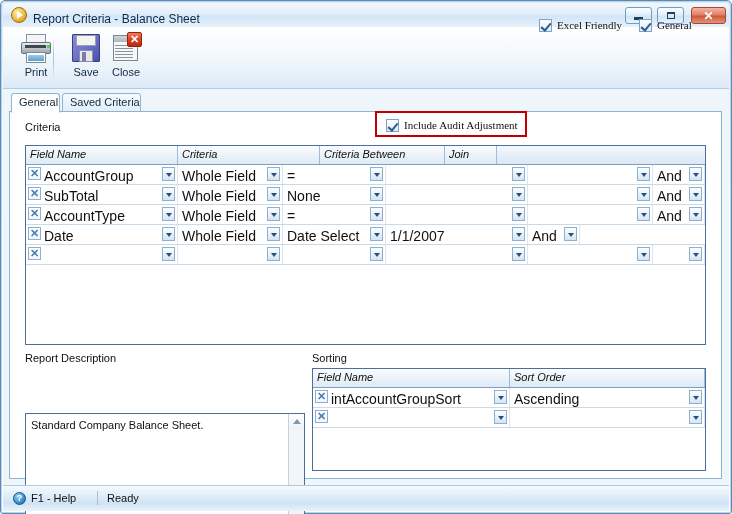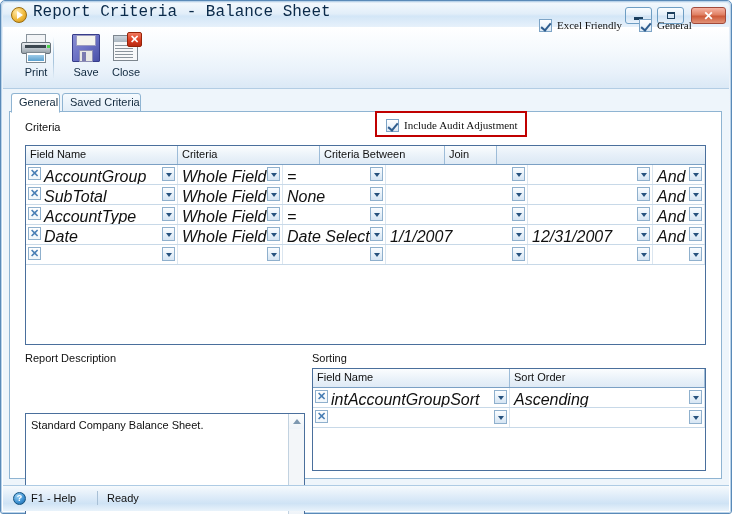--- a/index.html
+++ b/index.html
@@ -48,25 +48,24 @@
   }
   #title-icon::after {
     content: "";
     position: absolute; left: 5px; top: 3px;
     width: 0; height: 0;
     border-left: 6px solid #ffffff;
     border-top: 4px solid transparent;
     border-bottom: 4px solid transparent;
   }
   #title-text {
-    position: absolute; left: 30px; top: 0;
-    font-size: 16px;
+    position: absolute; left: 30px; top: 9px;
+    font-size: 12px;
     color: #0a2a4a;
     white-space: nowrap;
-    font-family: Liberation Mono, monospace;
   }
   .wbtn {
     position: absolute; top: 4px;
     width: 27px; height: 17px;
     box-sizing: border-box;
     border: 1px solid #6e9ec4;
     border-radius: 3px;
     background: linear-gradient(to bottom, #fafdff 0%, #e3eef9 48%, #cfe2f4 52%, #eaf3fc 100%);
   }
   #btn-min { left: 622px; }
@@ -245,39 +244,40 @@
   }
   .ghead .gh {
     box-sizing: border-box;
     border-right: 1px solid #9dbcd8;
     font-size: 11px;
     color: #101010;
     padding: 2px 8px 0 4px;
     background: linear-gradient(to bottom, #fbfdfe 0%, #eaf2f9 55%, #dfeaf5 100%);
     overflow: hidden;
     white-space: nowrap;
+    font-style: italic;
   }
   .grow {
     display: flex;
     height: 19px;
     border-bottom: 1px solid #c8d9e8;
     background: #ffffff;
   }
   .grow .gc {
     box-sizing: border-box;
     border-right: 1px solid #dbe6f0;
     position: relative;
     font-size: 11px;
     color: #101010;
     overflow: hidden;
     white-space: nowrap;
   }
   .gc .celltext {
     position: absolute; left: 4px; top: 3px;
-    font-size: 16px; color: #101010; font-style: italic;
+    font-size: 14px; color: #101010;
   }
   .gc.haskill .celltext { left: 18px; }
 
   
   .killx {
     position: absolute; left: 2px; top: 2px;
     width: 13px; height: 13px;
     box-sizing: border-box;
     border: 1px solid #8fb0cd;
     background: linear-gradient(to bottom, #ffffff 0%, #f0f6fb 100%);
@@ -566,24 +566,20 @@
         <span class="ddbtn"></span>
       </div>
       <div class="gc" style="width:103px">
         <span class="celltext">Date Select</span>
         <span class="ddbtn"></span>
       </div>
       <div class="gc" style="width:142px">
         <span class="celltext">1/1/2007</span>
         <span class="ddbtn"></span>
       </div>
-      <div class="gc" style="width:125px">
-        <span class="celltext">12/31/2007</span>
-        <span class="ddbtn"></span>
-      </div>
       <div class="gc" style="width:52px">
         <span class="celltext">And</span>
         <span class="ddbtn"></span>
       </div>
     </div>
 
     <div class="grow">
       <div class="gc haskill" style="width:152px">
         <span class="killx">✕</span>
         <span class="celltext"></span>

